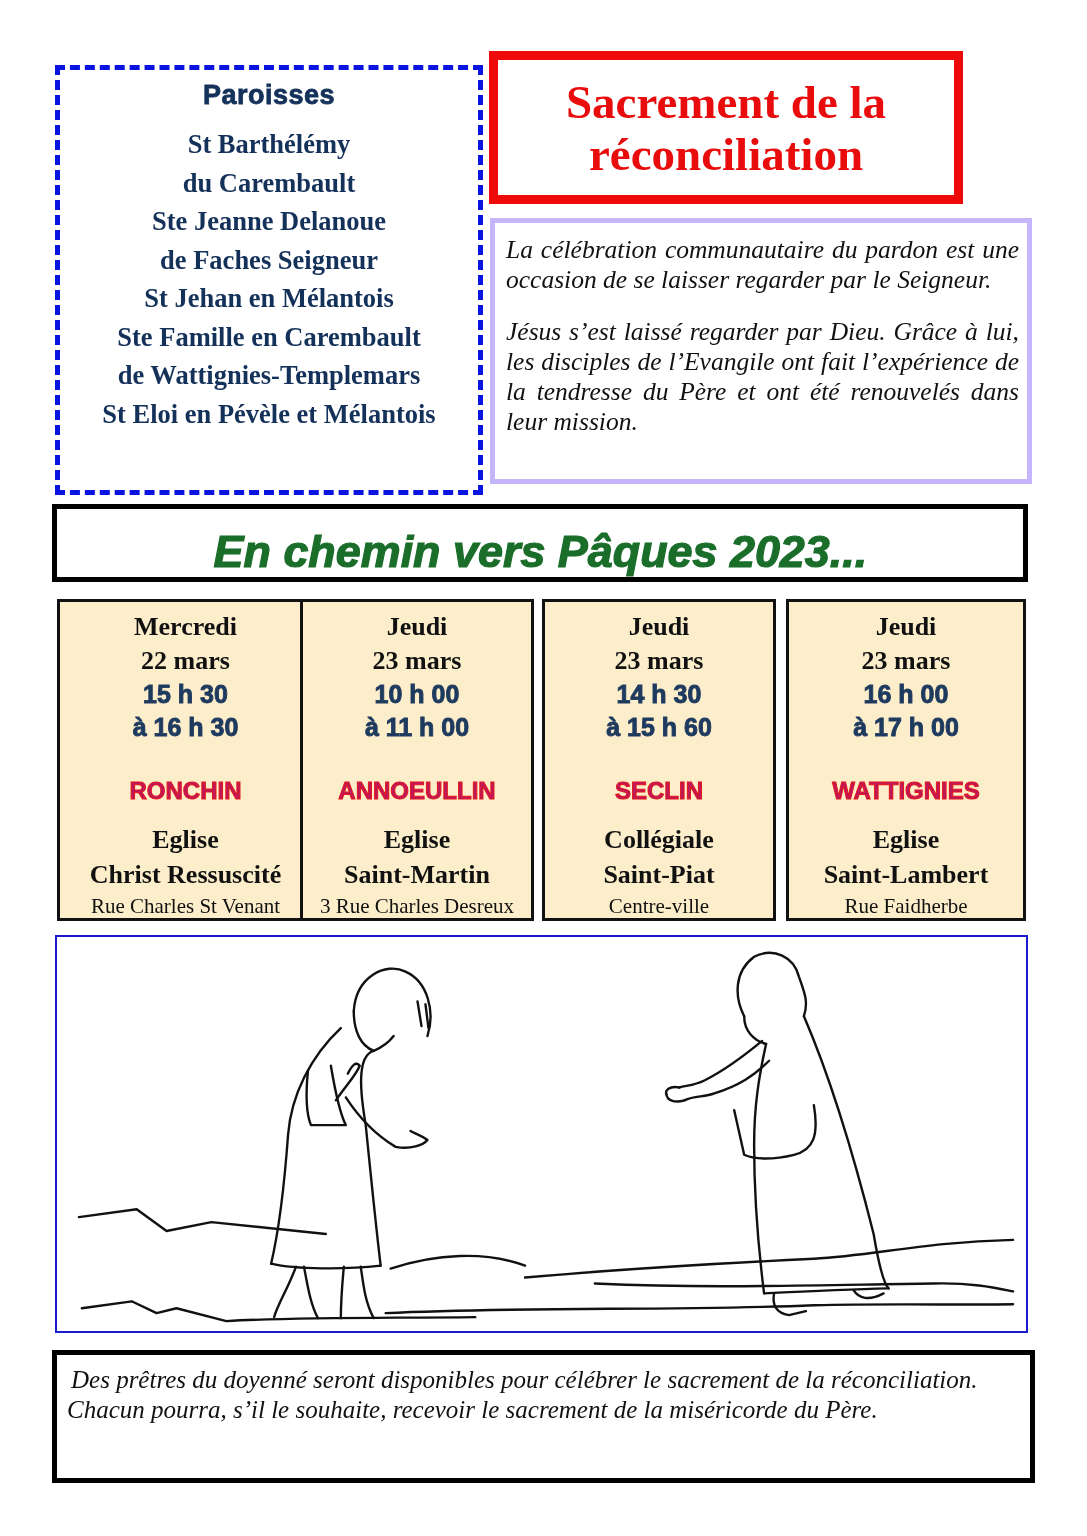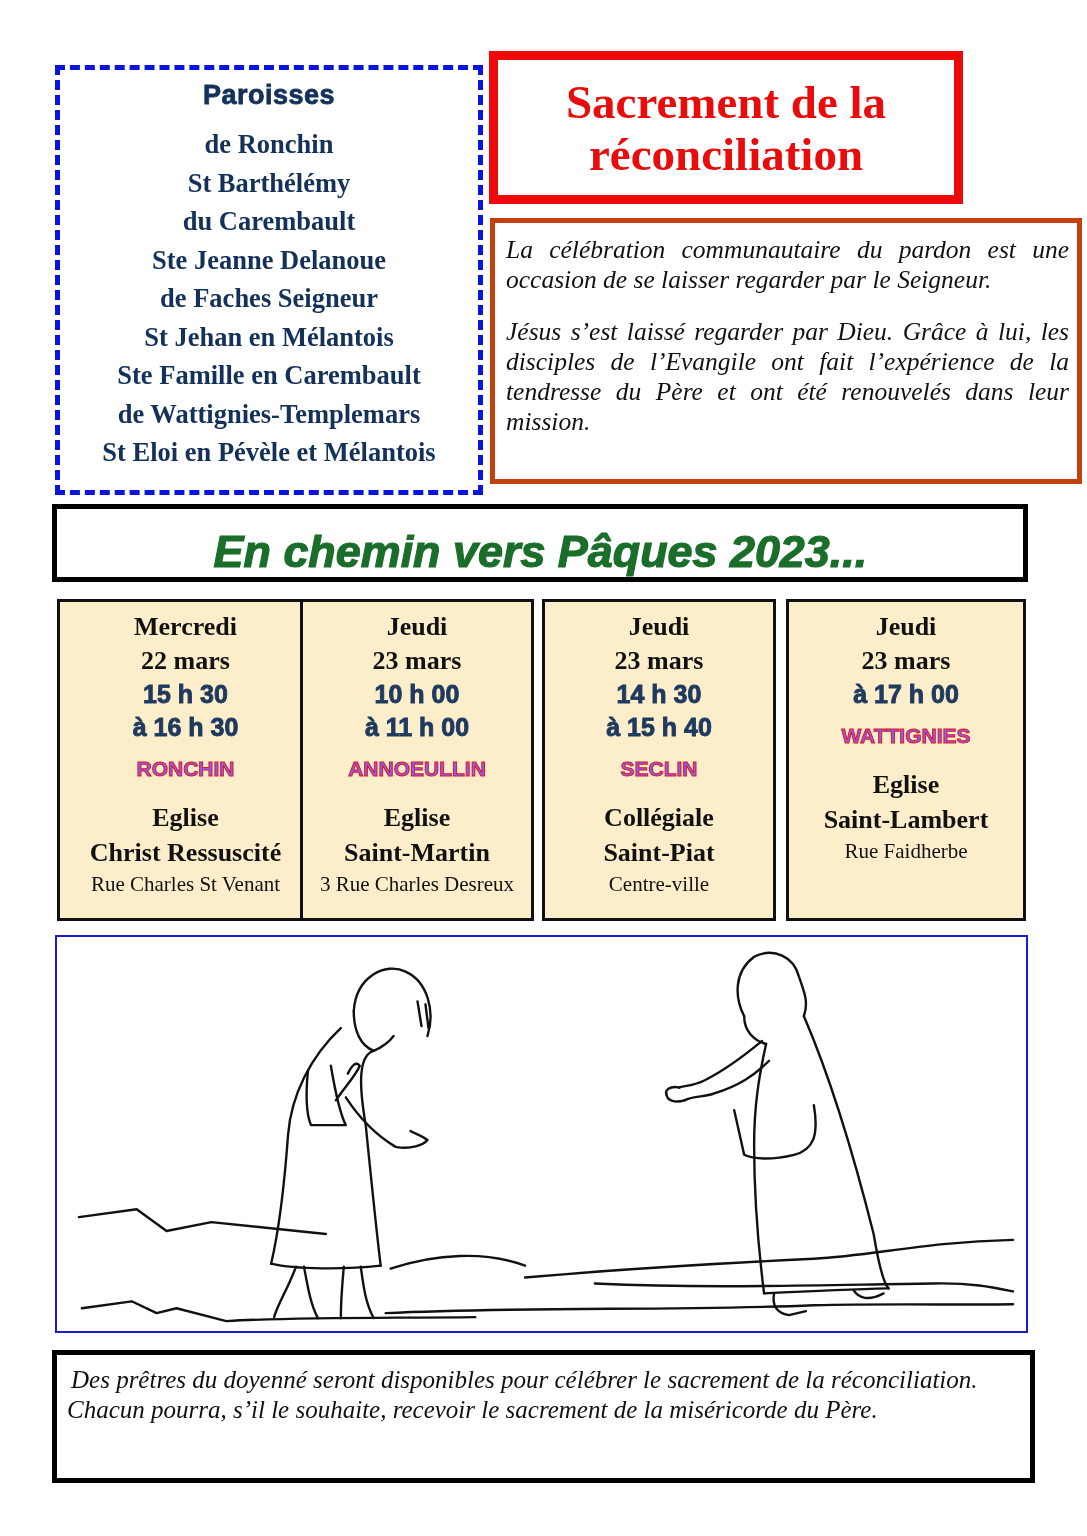--- a/index.html
+++ b/index.html
@@ -32,22 +32,22 @@
       border: 9px solid #ee0a0a;
       display: flex; flex-direction: column; align-items: center; justify-content: center;
     }
     .title-box .line {
       font-family: "Liberation Serif", serif; font-weight: bold;
       font-size: 47px; line-height: 52px; color: #e80c0c;
     }
 
     
     .intro-box {
-      position: absolute; left: 490px; top: 218px; width: 592px; height: 266px;
-      border: 5px solid #c2410c;
+      position: absolute; left: 490px; top: 218px; width: 542px; height: 266px;
+      border: 5px solid #c4b5fd;
       padding: 12px 8px 0 11px;
     }
     .intro-box p {
       font-family: "Liberation Serif", serif; font-style: italic;
       font-size: 25.5px; line-height: 30px; text-align: justify;
       color: #111;
     }
     .intro-box p + p { margin-top: 22px; }
 
     
@@ -73,23 +73,23 @@
       font-family: "Liberation Serif", serif; font-weight: bold;
       font-size: 26px; line-height: 34px; color: #111;
     }
     .card .day { margin-top: 8px; }
     .card .time {
       font-family: "Liberation Sans", "DejaVu Sans", sans-serif; font-weight: 900;
       font-size: 25px; line-height: 33px; color: #1e3a5f;
       -webkit-text-stroke: 0.9px #1e3a5f;
     }
     .card .city {
-      margin-top: 8px;
+      margin-top: 30px;
       font-family: "Liberation Sans", "DejaVu Sans", sans-serif; font-weight: 900;
-      font-size: 21px; line-height: 34px; color: #8b5cf6;
+      font-size: 24px; line-height: 34px; color: #be185d;
       -webkit-text-stroke: 1px #e51414;
       white-space: nowrap;
     }
     .card .venue-type, .card .venue-name {
       font-family: "Liberation Serif", serif; font-weight: bold;
       font-size: 26px; line-height: 35px; color: #111;
       white-space: nowrap;
     }
     .card .venue-type { margin-top: 14px; }
     .card .address {
@@ -115,21 +115,20 @@
       font-size: 25px; line-height: 30px; color: #111;
     }
     .footer-box p.first { text-align: justify; text-align-last: left; padding-left: 4px; }
   </style>
 </head>
 <body>
 
 <section class="parishes">
   <div class="title">Paroisses</div>
   <ul>
-    <li>de Ronchin</li>
     <li>St Barthélémy</li>
     <li>du Carembault</li>
     <li>Ste Jeanne Delanoue</li>
     <li>de Faches Seigneur</li>
     <li>St Jehan en Mélantois</li>
     <li>Ste Famille en Carembault</li>
     <li>de Wattignies-Templemars</li>
     <li>St Eloi en Pévèle et Mélantois</li>
   </ul>
 </section>
@@ -167,30 +166,31 @@
   <div class="city">ANNOEULLIN</div>
   <div class="venue-type">Eglise</div>
   <div class="venue-name">Saint-Martin</div>
   <div class="address">3 Rue Charles Desreux</div>
 </div>
 
 <div class="card" style="left:542px; width:234px;">
   <div class="day">Jeudi</div>
   <div class="date">23 mars</div>
   <div class="time">14 h 30</div>
-  <div class="time">à 15 h 40</div>
+  <div class="time">à 15 h 60</div>
   <div class="city">SECLIN</div>
   <div class="venue-type">Collégiale</div>
   <div class="venue-name">Saint-Piat</div>
   <div class="address">Centre-ville</div>
 </div>
 
 <div class="card" style="left:786px; width:240px;">
   <div class="day">Jeudi</div>
   <div class="date">23 mars</div>
+  <div class="time">16 h 00</div>
   <div class="time">à 17 h 00</div>
   <div class="city">WATTIGNIES</div>
   <div class="venue-type">Eglise</div>
   <div class="venue-name">Saint-Lambert</div>
   <div class="address">Rue Faidherbe</div>
 </div>
 
 <figure class="illustration">
   <svg viewBox="0 0 973 398" preserveAspectRatio="none" fill="none" stroke="#111" stroke-width="2.4" stroke-linejoin="round" stroke-linecap="round">
 

